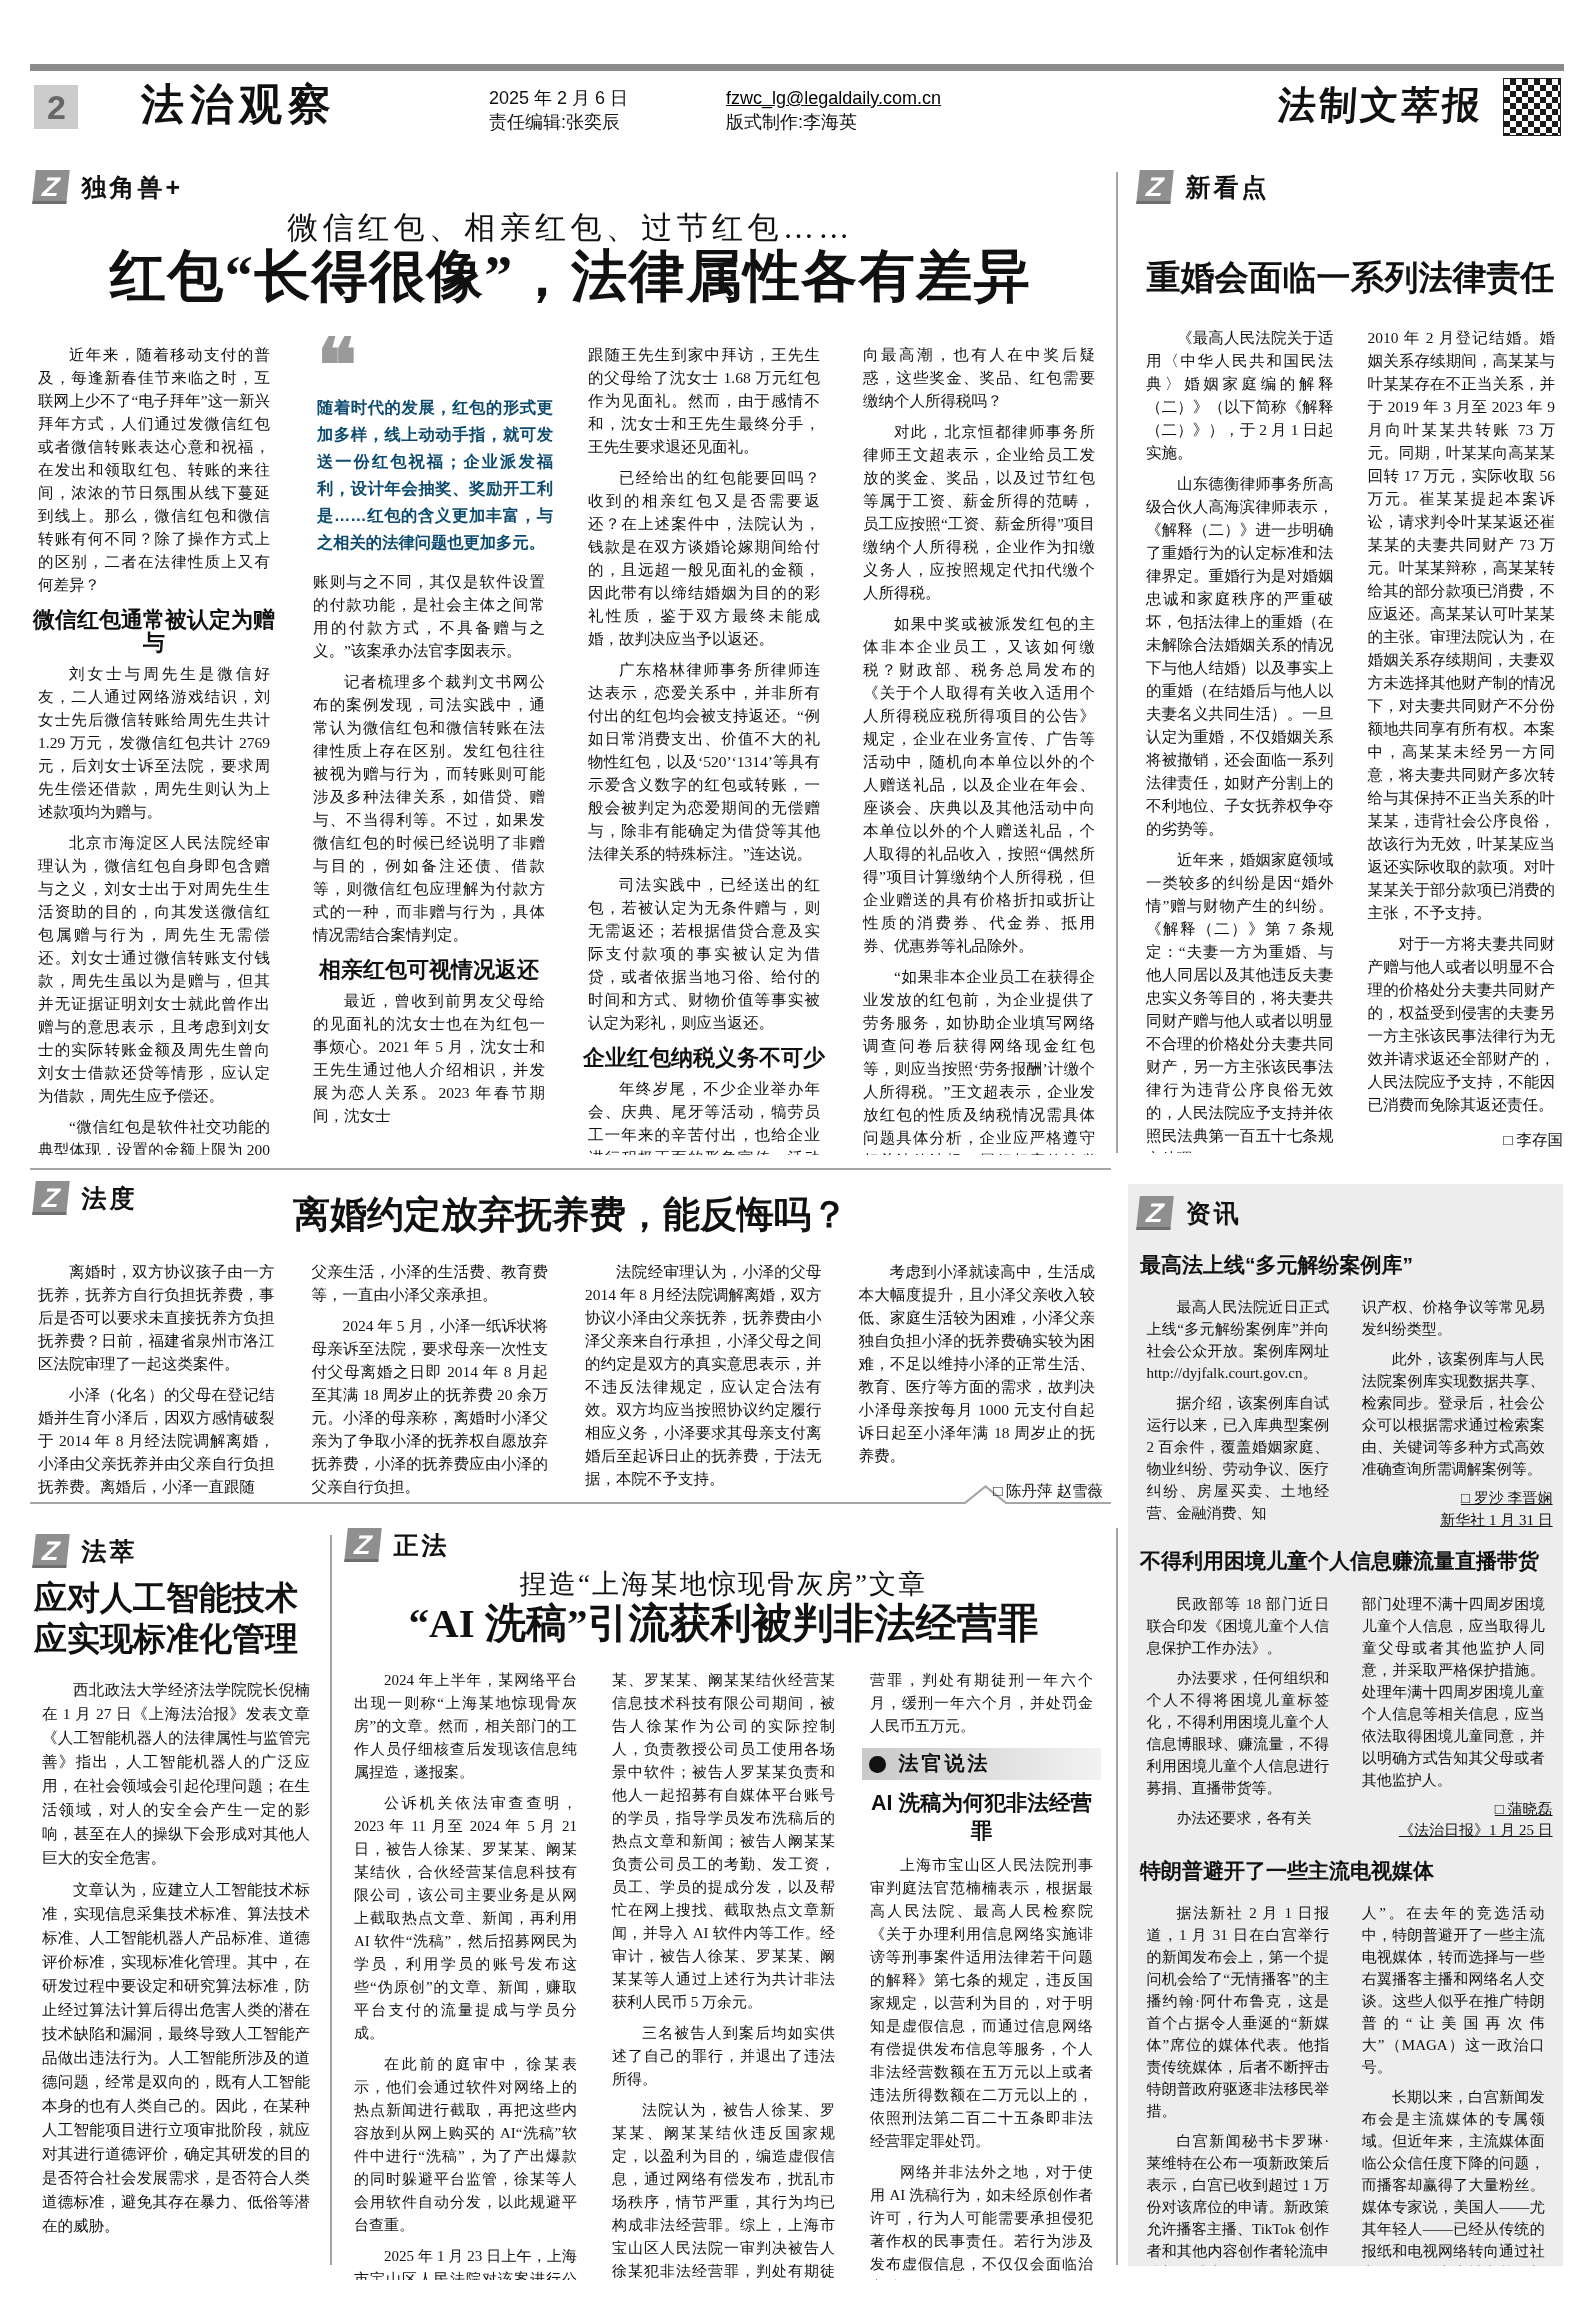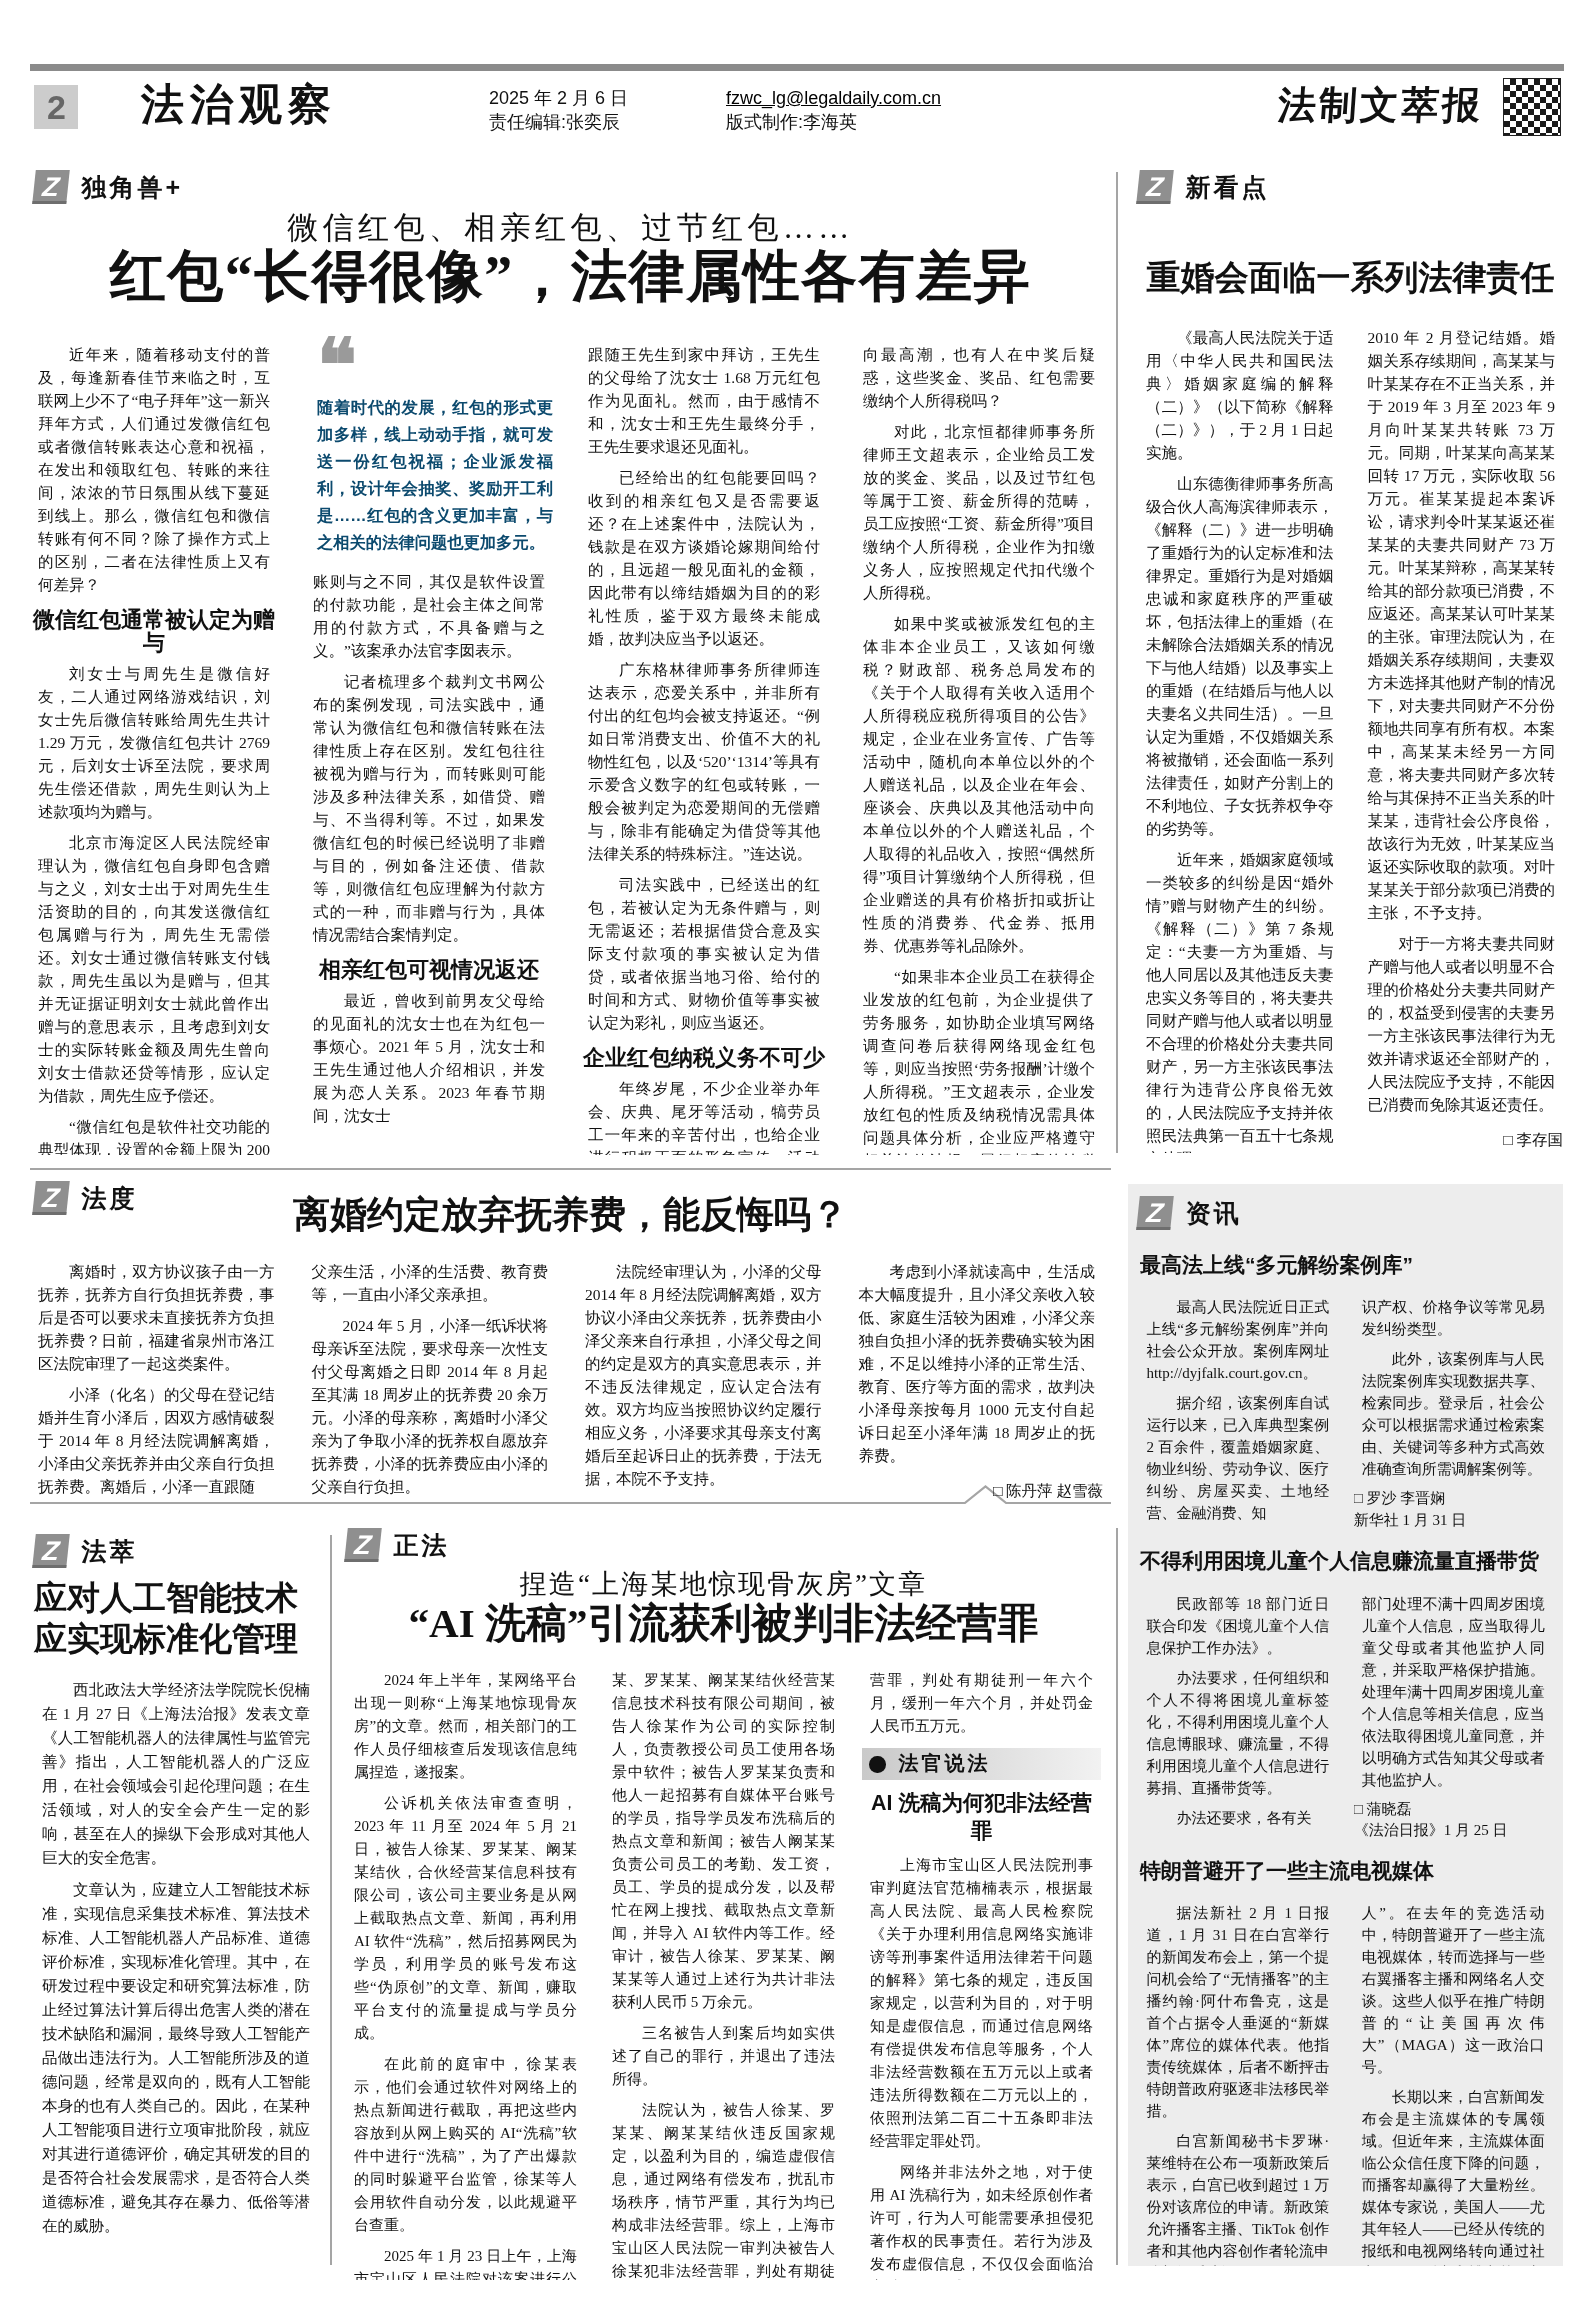--- a/index.html
+++ b/index.html
@@ -72,21 +72,21 @@
   .judge-tag { font:bold 20px/25px "Liberation Sans",sans-serif; letter-spacing:3px; }
   .judge-title { text-align:center; font:bold 21.5px/28px "Liberation Sans",sans-serif; margin:7.4px 0 9px; }
   
   #zixun-panel { position:absolute; left:1128px; top:1184px; width:435px; height:1082px; background:#ededed;
     padding:12px 10.4px 7.4px; overflow:hidden; }
   #zixun-panel .seclabel { position:static; display:block; margin-bottom:19px; }
   .zx-article { margin-bottom:15px; }
   .zx-title { font:bold 21px/27px "Liberation Sans",sans-serif; margin:0 0 10.4px 1.5px; }
   .zx-cols { display:flex; gap:16.3px; font:15px/22px "Liberation Serif",serif; }
   .zx-cols .col { flex:1 1 0; }
-  .zx-by { font:15px/21.5px "Liberation Serif",serif; margin-top:0; }
+  .zx-by { text-align:right; font:15px/21.5px "Liberation Serif",serif; margin-top:0;text-decoration:underline; }
   .zx-by span { display:block; }
 </style>
 </head>
 <body>
 
 <div id="page">
 
   <div class="top-bar"></div>
   <div class="header-row">
     <div class="pagenum">2</div>

